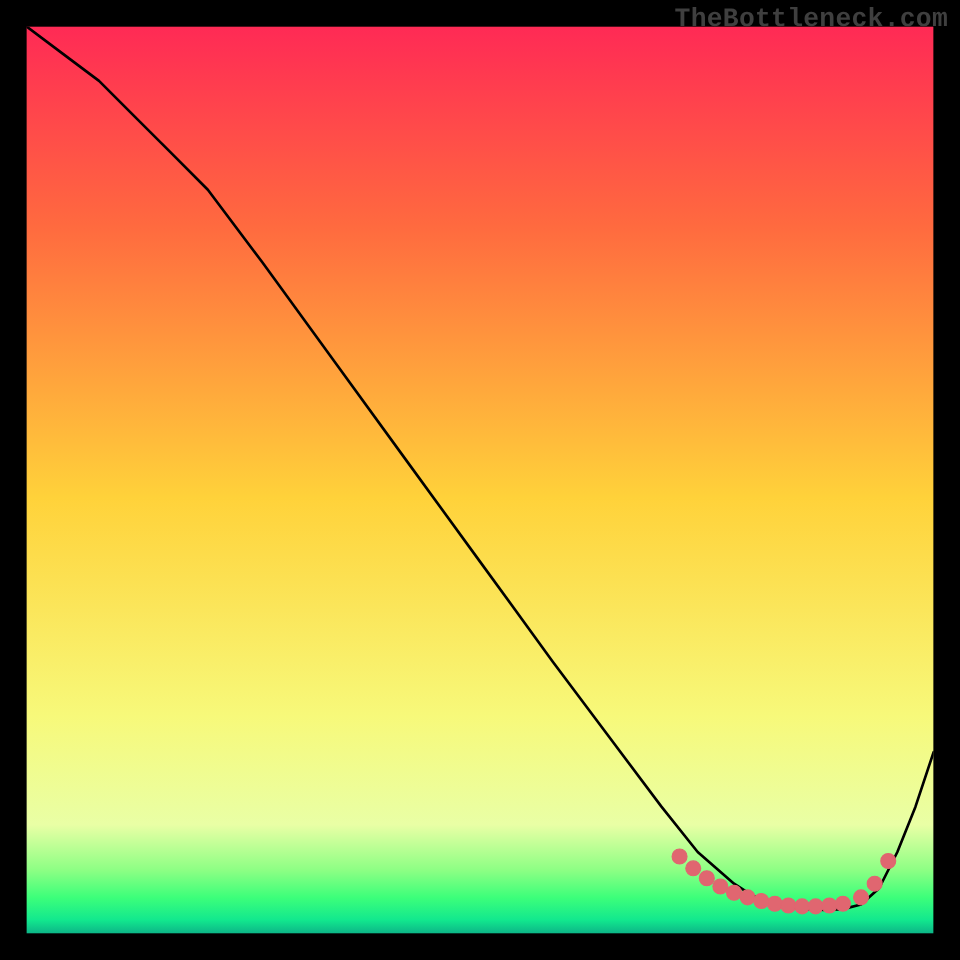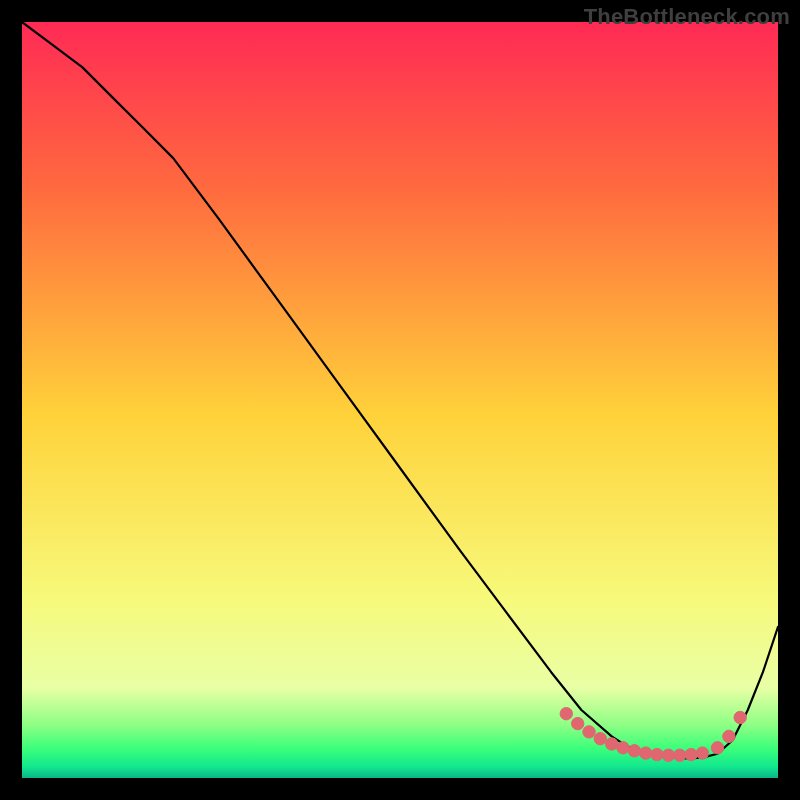--- a/index.html
+++ b/index.html
@@ -20,20 +20,21 @@
   .watermark {
     position: absolute;
     top: 4px;
     right: 10px;
     color: #3f3f3f;
     font-size: 22px;
     font-weight: 600;
     letter-spacing: 0.2px;
     z-index: 20;
     user-select: none;
+    font-family: Liberation Mono, monospace;
   }
   .plot-wrap {
     position: absolute;
     left: 22px;
     top: 22px;
     width: 756px;
     height: 756px;
     background: #000;
   }
   svg.plot {

